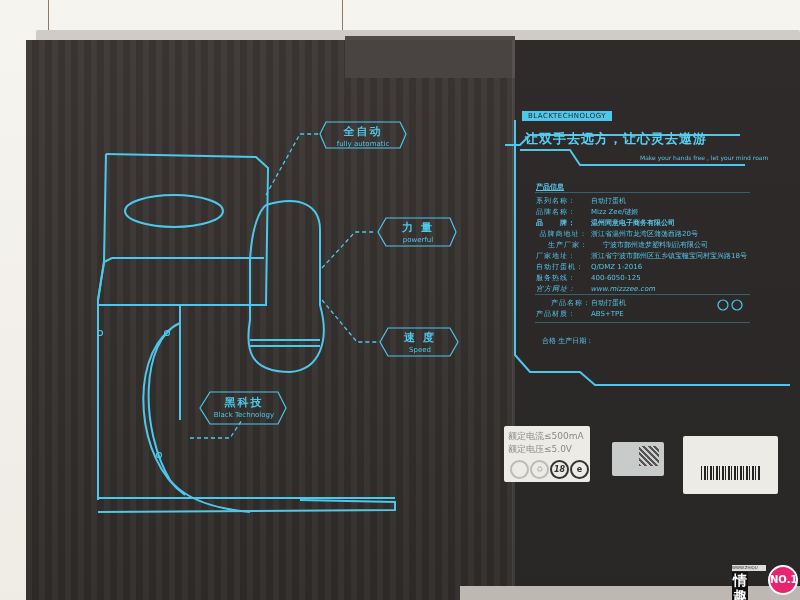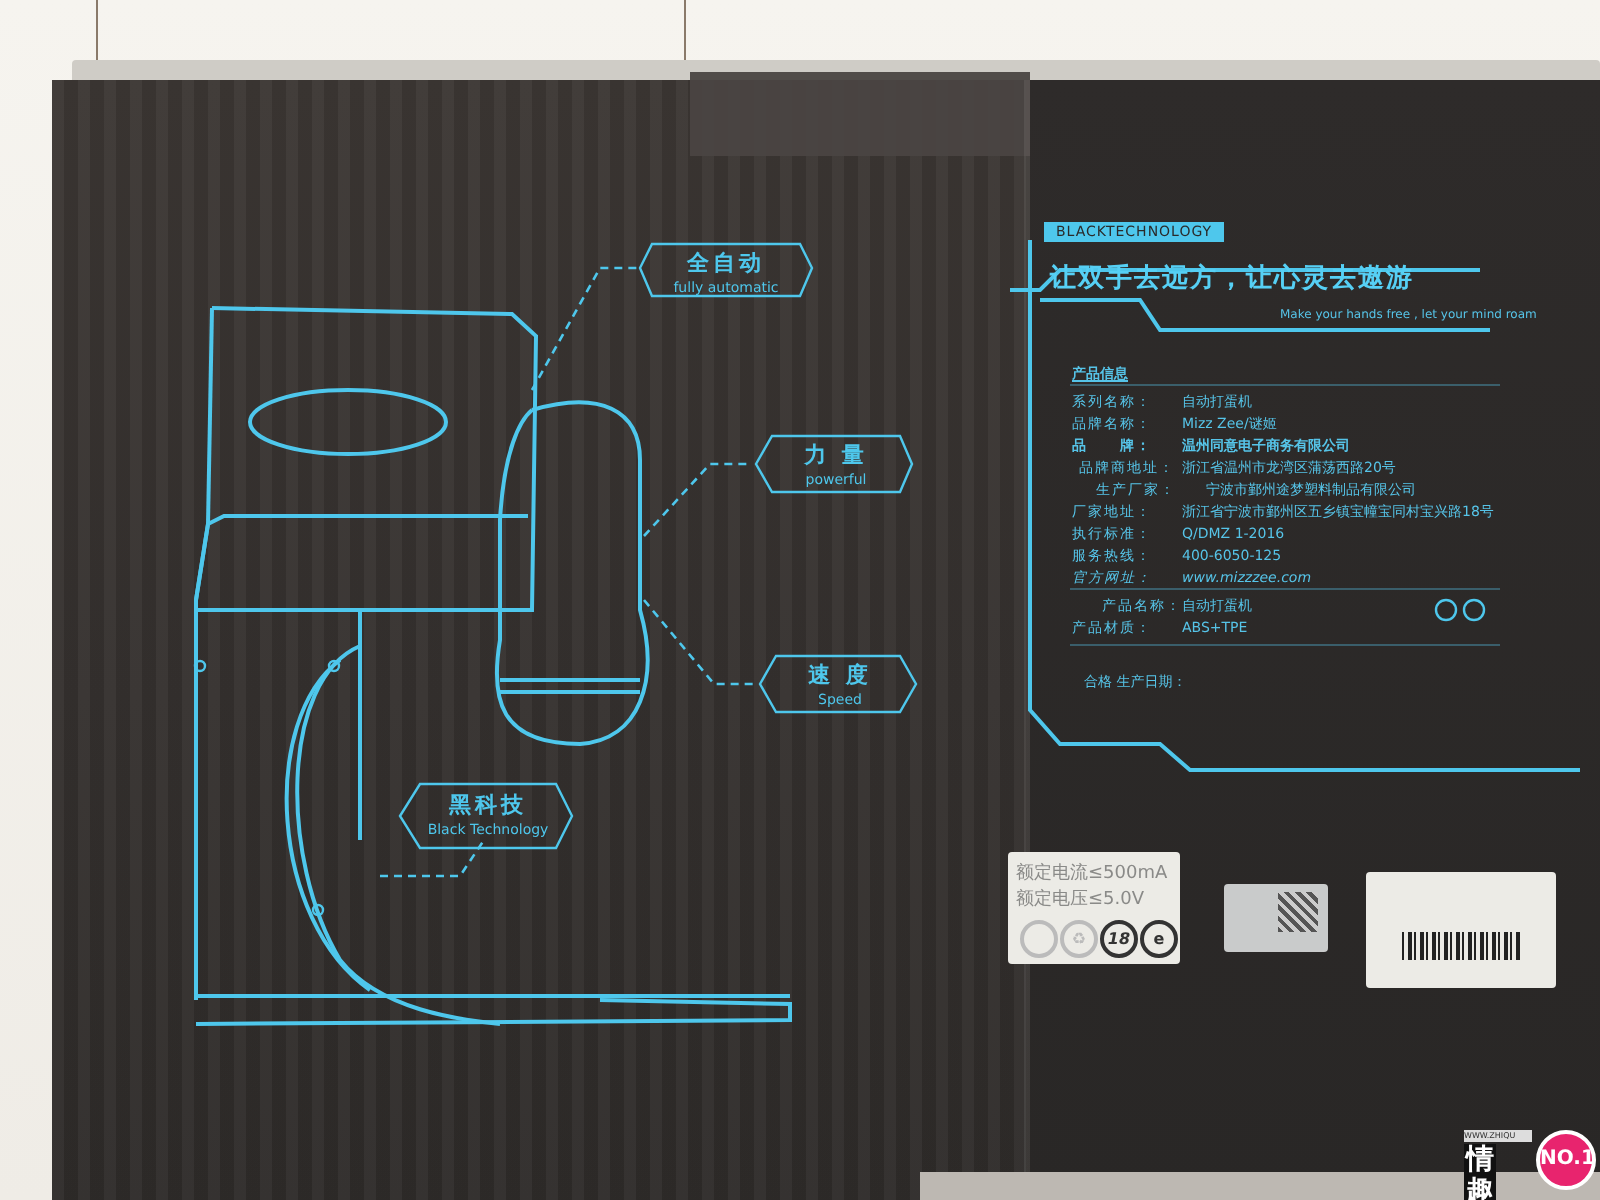--- a/index.html
+++ b/index.html
@@ -117,21 +117,21 @@
 <div class="slogan-en">Make your hands free , let your mind roam</div>
 <div class="info-title">产品信息</div>
 <div class="divider" style="left:535px;top:192px;width:215px;"></div>
 
 <div class="info-row" style="top:196px;"><span class="k">系列名称：</span><span>自动打蛋机</span></div>
 <div class="info-row" style="top:207px;"><span class="k">品牌名称：</span><span>Mizz Zee/谜姬</span></div>
 <div class="info-row" style="top:218px;font-weight:bold;"><span class="k">品　　牌：</span><span>温州同意电子商务有限公司</span></div>
 <div class="info-row" style="top:229px;text-align:center;"><span class="k">品牌商地址：</span><span>浙江省温州市龙湾区蒲荡西路20号</span></div>
 <div class="info-row" style="top:240px;margin-left:12px;"><span class="k">生产厂家：</span><span>宁波市鄞州途梦塑料制品有限公司</span></div>
 <div class="info-row" style="top:251px;"><span class="k">厂家地址：</span><span>浙江省宁波市鄞州区五乡镇宝幢宝同村宝兴路18号</span></div>
-<div class="info-row" style="top:262px;"><span class="k">执行标准：</span><span>Q/DMZ 1-2016</span></div>
+<div class="info-row" style="top:262px;"><span class="k">自动打蛋机：</span><span>Q/DMZ 1-2016</span></div>
 <div class="info-row" style="top:273px;"><span class="k">服务热线：</span><span>400-6050-125</span></div>
 <div class="info-row" style="top:284px;font-style:italic;"><span class="k">官方网址：</span><span>www.mizzzee.com</span></div>
 
 <div class="divider" style="left:535px;top:294px;width:215px;"></div>
 <div class="info-row" style="top:298px;text-align:right;"><span class="k">产品名称：</span><span>自动打蛋机</span></div>
 <div class="info-row" style="top:309px;"><span class="k">产品材质：</span><span>ABS+TPE</span></div>
 <div class="divider" style="left:535px;top:322px;width:215px;"></div>
 <div class="info-row" style="top:336px;left:542px;">合格  生产日期：</div>
 
 <div class="label" style="left:504px;top:426px;width:86px;height:56px;">

